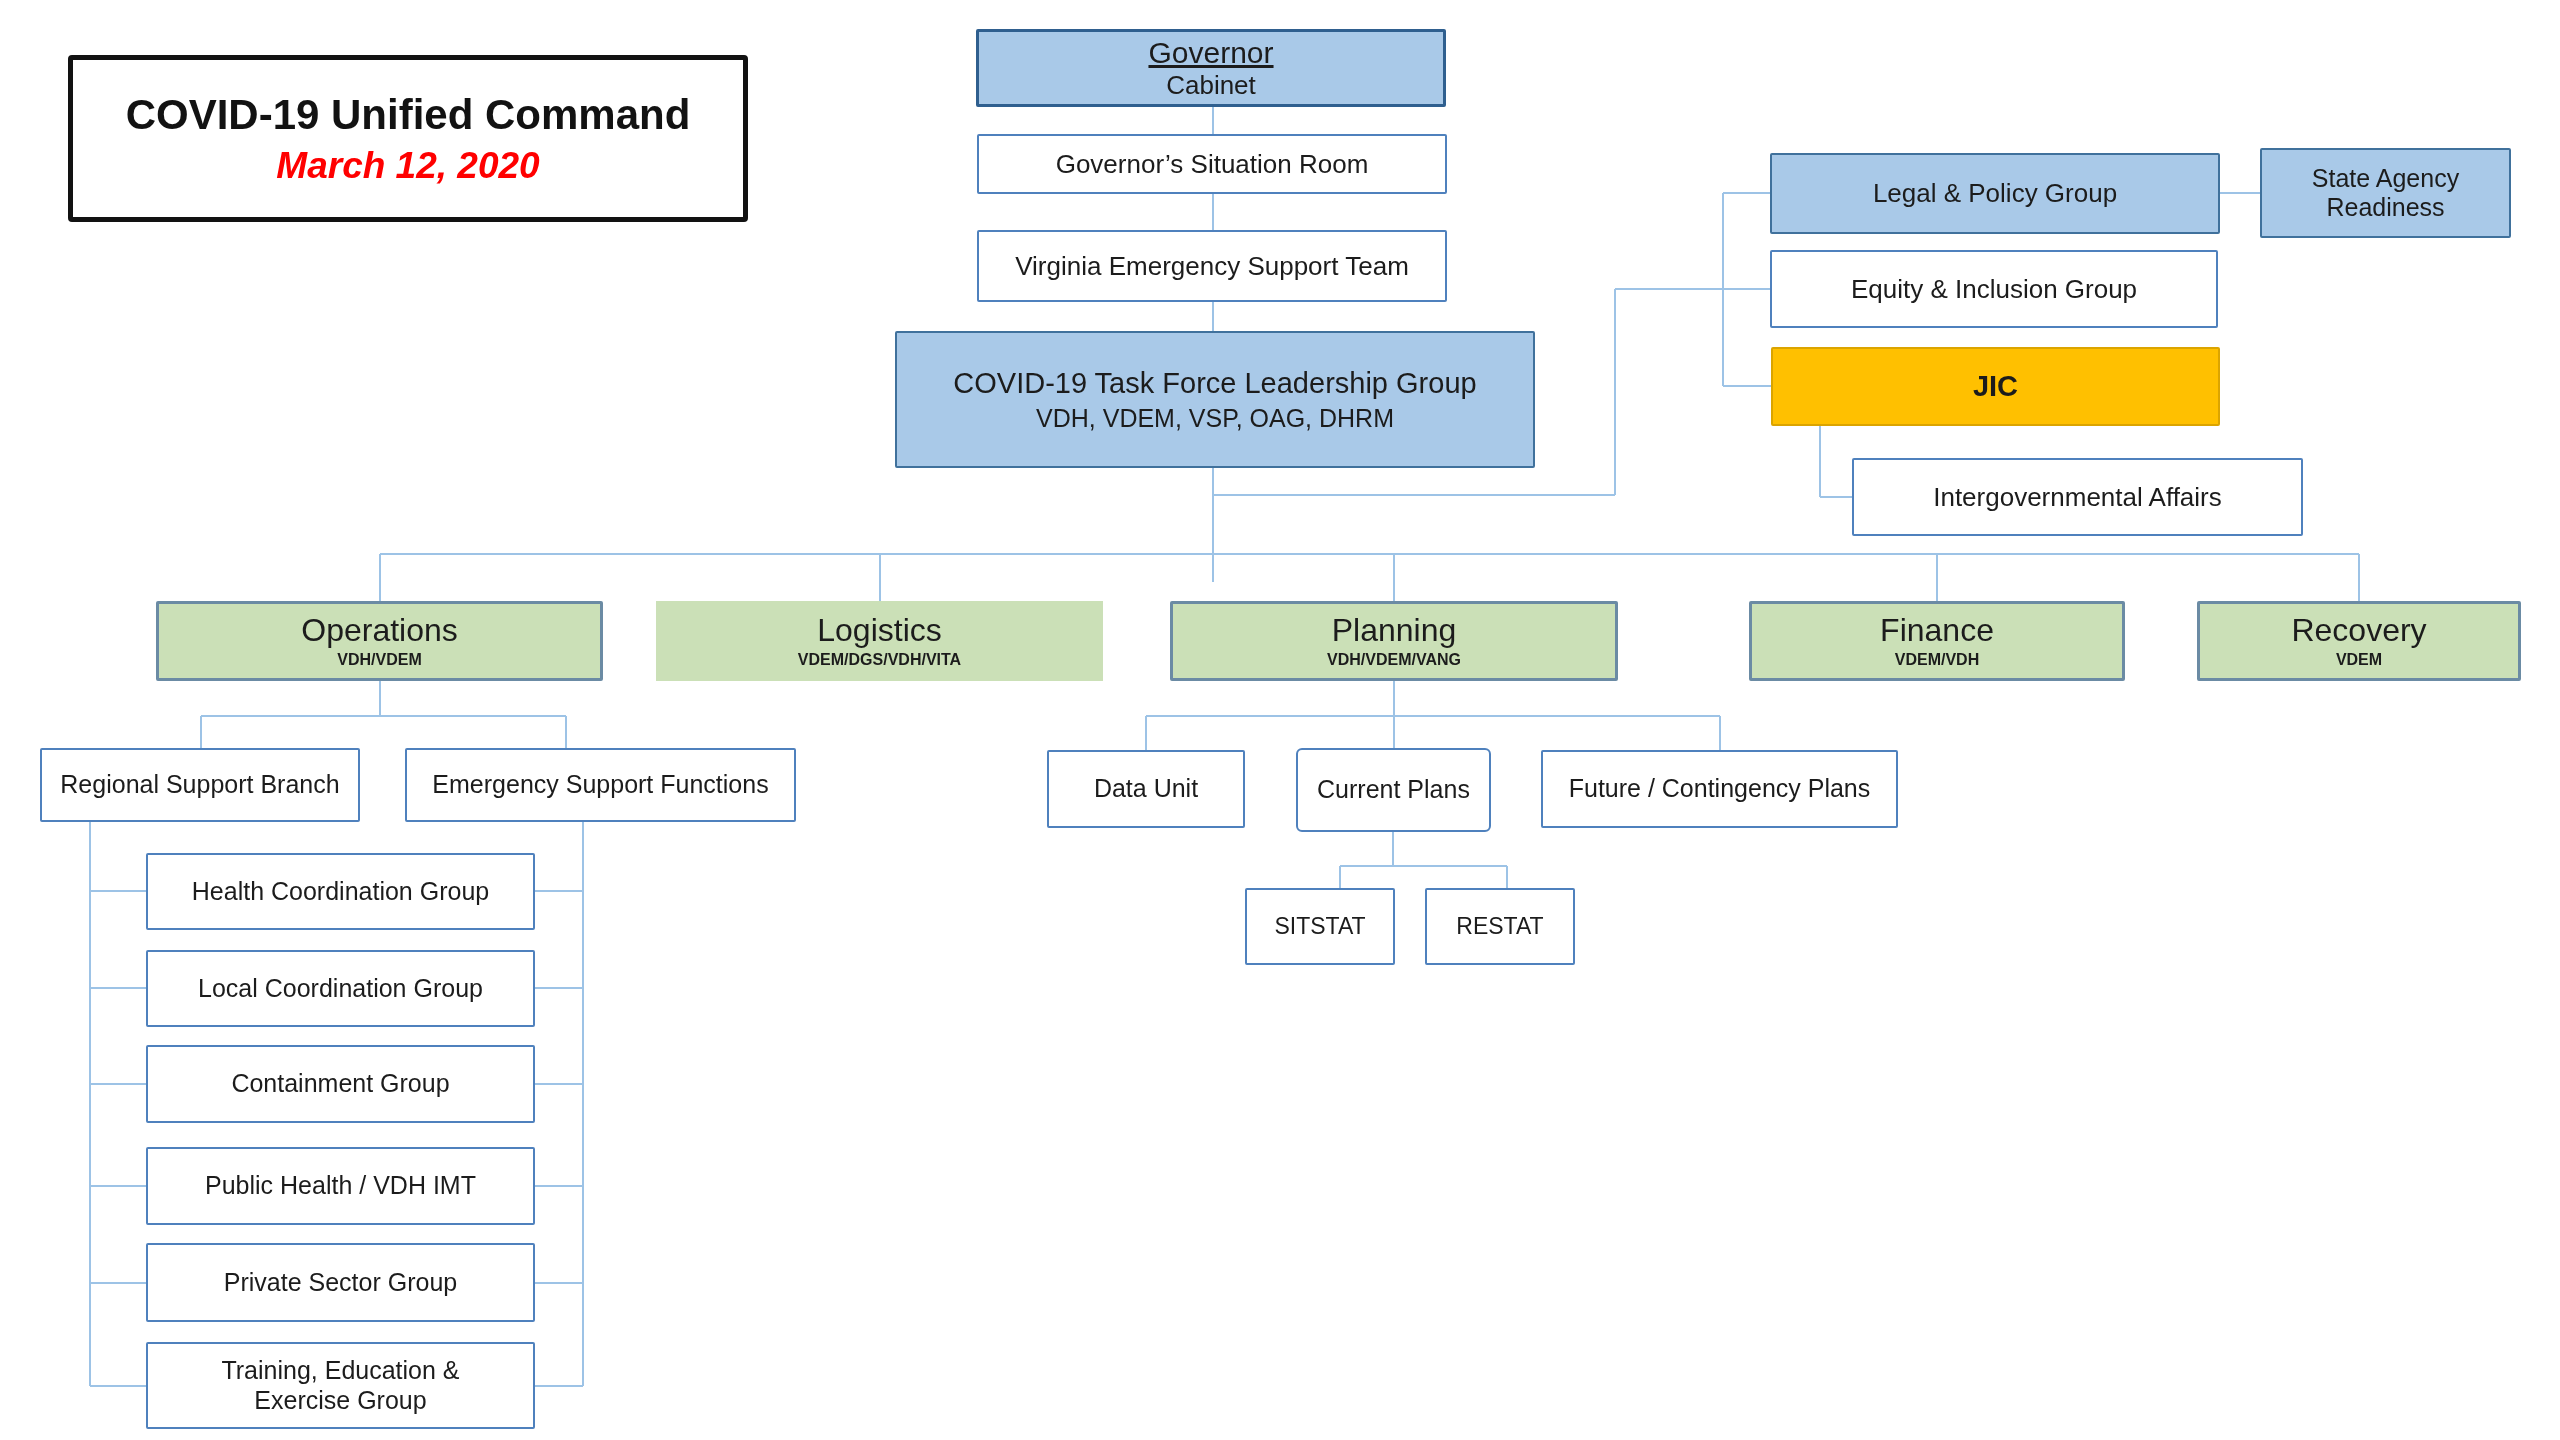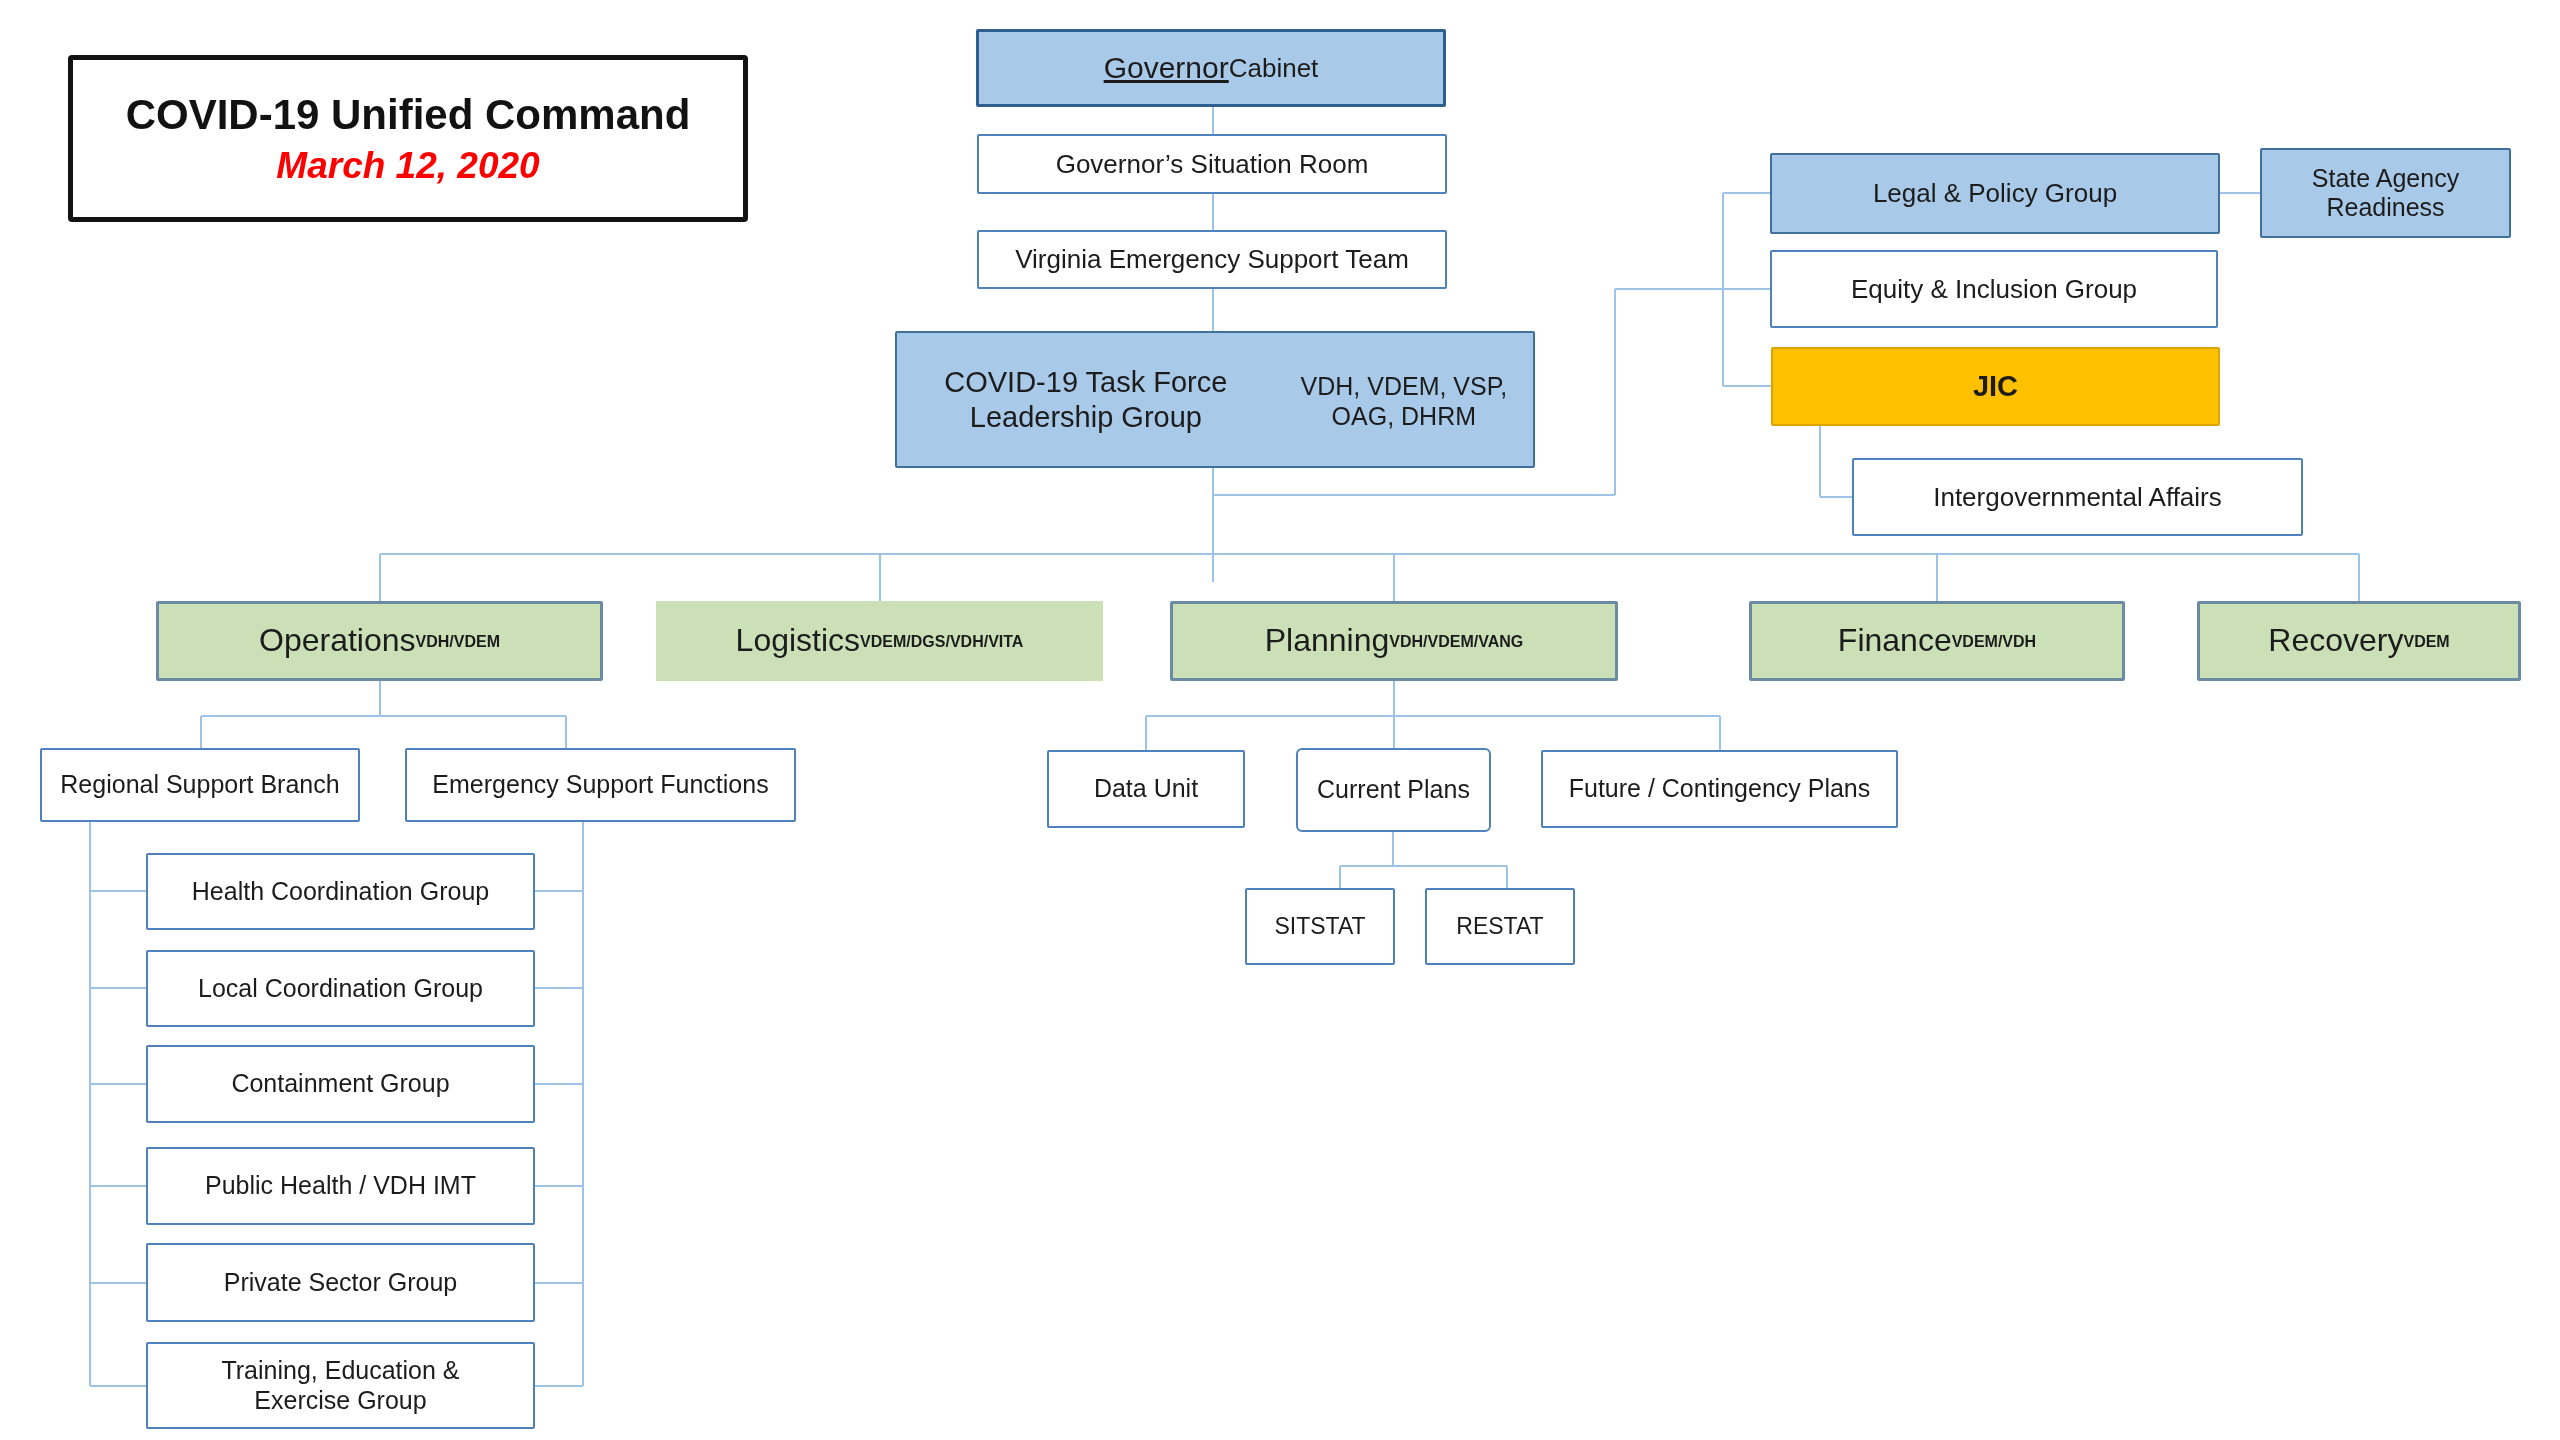--- a/index.html
+++ b/index.html
@@ -1,20 +1,20 @@
 <!DOCTYPE html>
 <html><head>
 <meta charset="utf-8">
 <style>
   html,body{margin:0;padding:0;background:#ffffff;}
   #canvas{position:relative;width:2560px;height:1440px;background:#ffffff;overflow:hidden;
           font-family:"Liberation Sans",sans-serif;}
   #connectors{position:absolute;left:0;top:0;z-index:1;}
 
-  .node{position:absolute;z-index:2;display:flex;flex-direction:row;align-items:center;
+  .node{position:absolute;z-index:2;display:flex;flex-direction:column;align-items:center;
         justify-content:center;text-align:center;box-sizing:border-box;color:#1c1c1c;
         line-height:1.18;border-radius:2px;}
   .blue{background:#a9c9e8;border:2px solid #40719c;}
   .white{background:#ffffff;border:2px solid #4f81bd;}
   .green{background:#cbe0b7;border:3px solid #6b8ba4;}
   .green.noborder{border:none;border-radius:0;}
   .orange{background:#ffc000;border:2px solid #dba400;}
 
   .lbl{font-size:26px;}
   .sub{font-size:24px;}
@@ -25,21 +25,21 @@
            display:flex;flex-direction:column;align-items:center;justify-content:center;
            box-sizing:border-box;text-align:center;}
   .title-h{font-size:42px;font-weight:700;color:#121212;}
   .title-d{font-size:37px;font-weight:700;font-style:italic;color:#ff0000;margin-top:6px;}
 
   
   #n-governor{left:976px;top:29px;width:470px;height:78px;border-width:3px;border-color:#2f5f8f;}
   #n-governor .lbl{font-size:30px;text-decoration:underline;}
   #n-governor .sub{font-size:26px;}
   #n-sitroom{left:977px;top:134px;width:470px;height:60px;}
-  #n-vest{left:977px;top:230px;width:470px;height:59px;}
+  #n-vest{left:977px;top:230px;width:470px;height:72px;}
   #n-taskforce{left:895px;top:331px;width:640px;height:137px;}
   #n-taskforce .lbl{font-size:29px;}
   #n-taskforce .sub{font-size:25px;margin-top:4px;}
 
   
   #n-legal{left:1770px;top:153px;width:450px;height:81px;}
   #n-stateagency{left:2260px;top:148px;width:251px;height:90px;}
   #n-stateagency .lbl{font-size:25px;}
   #n-equity{left:1770px;top:250px;width:448px;height:78px;}
   #n-jic{left:1771px;top:347px;width:449px;height:79px;}

